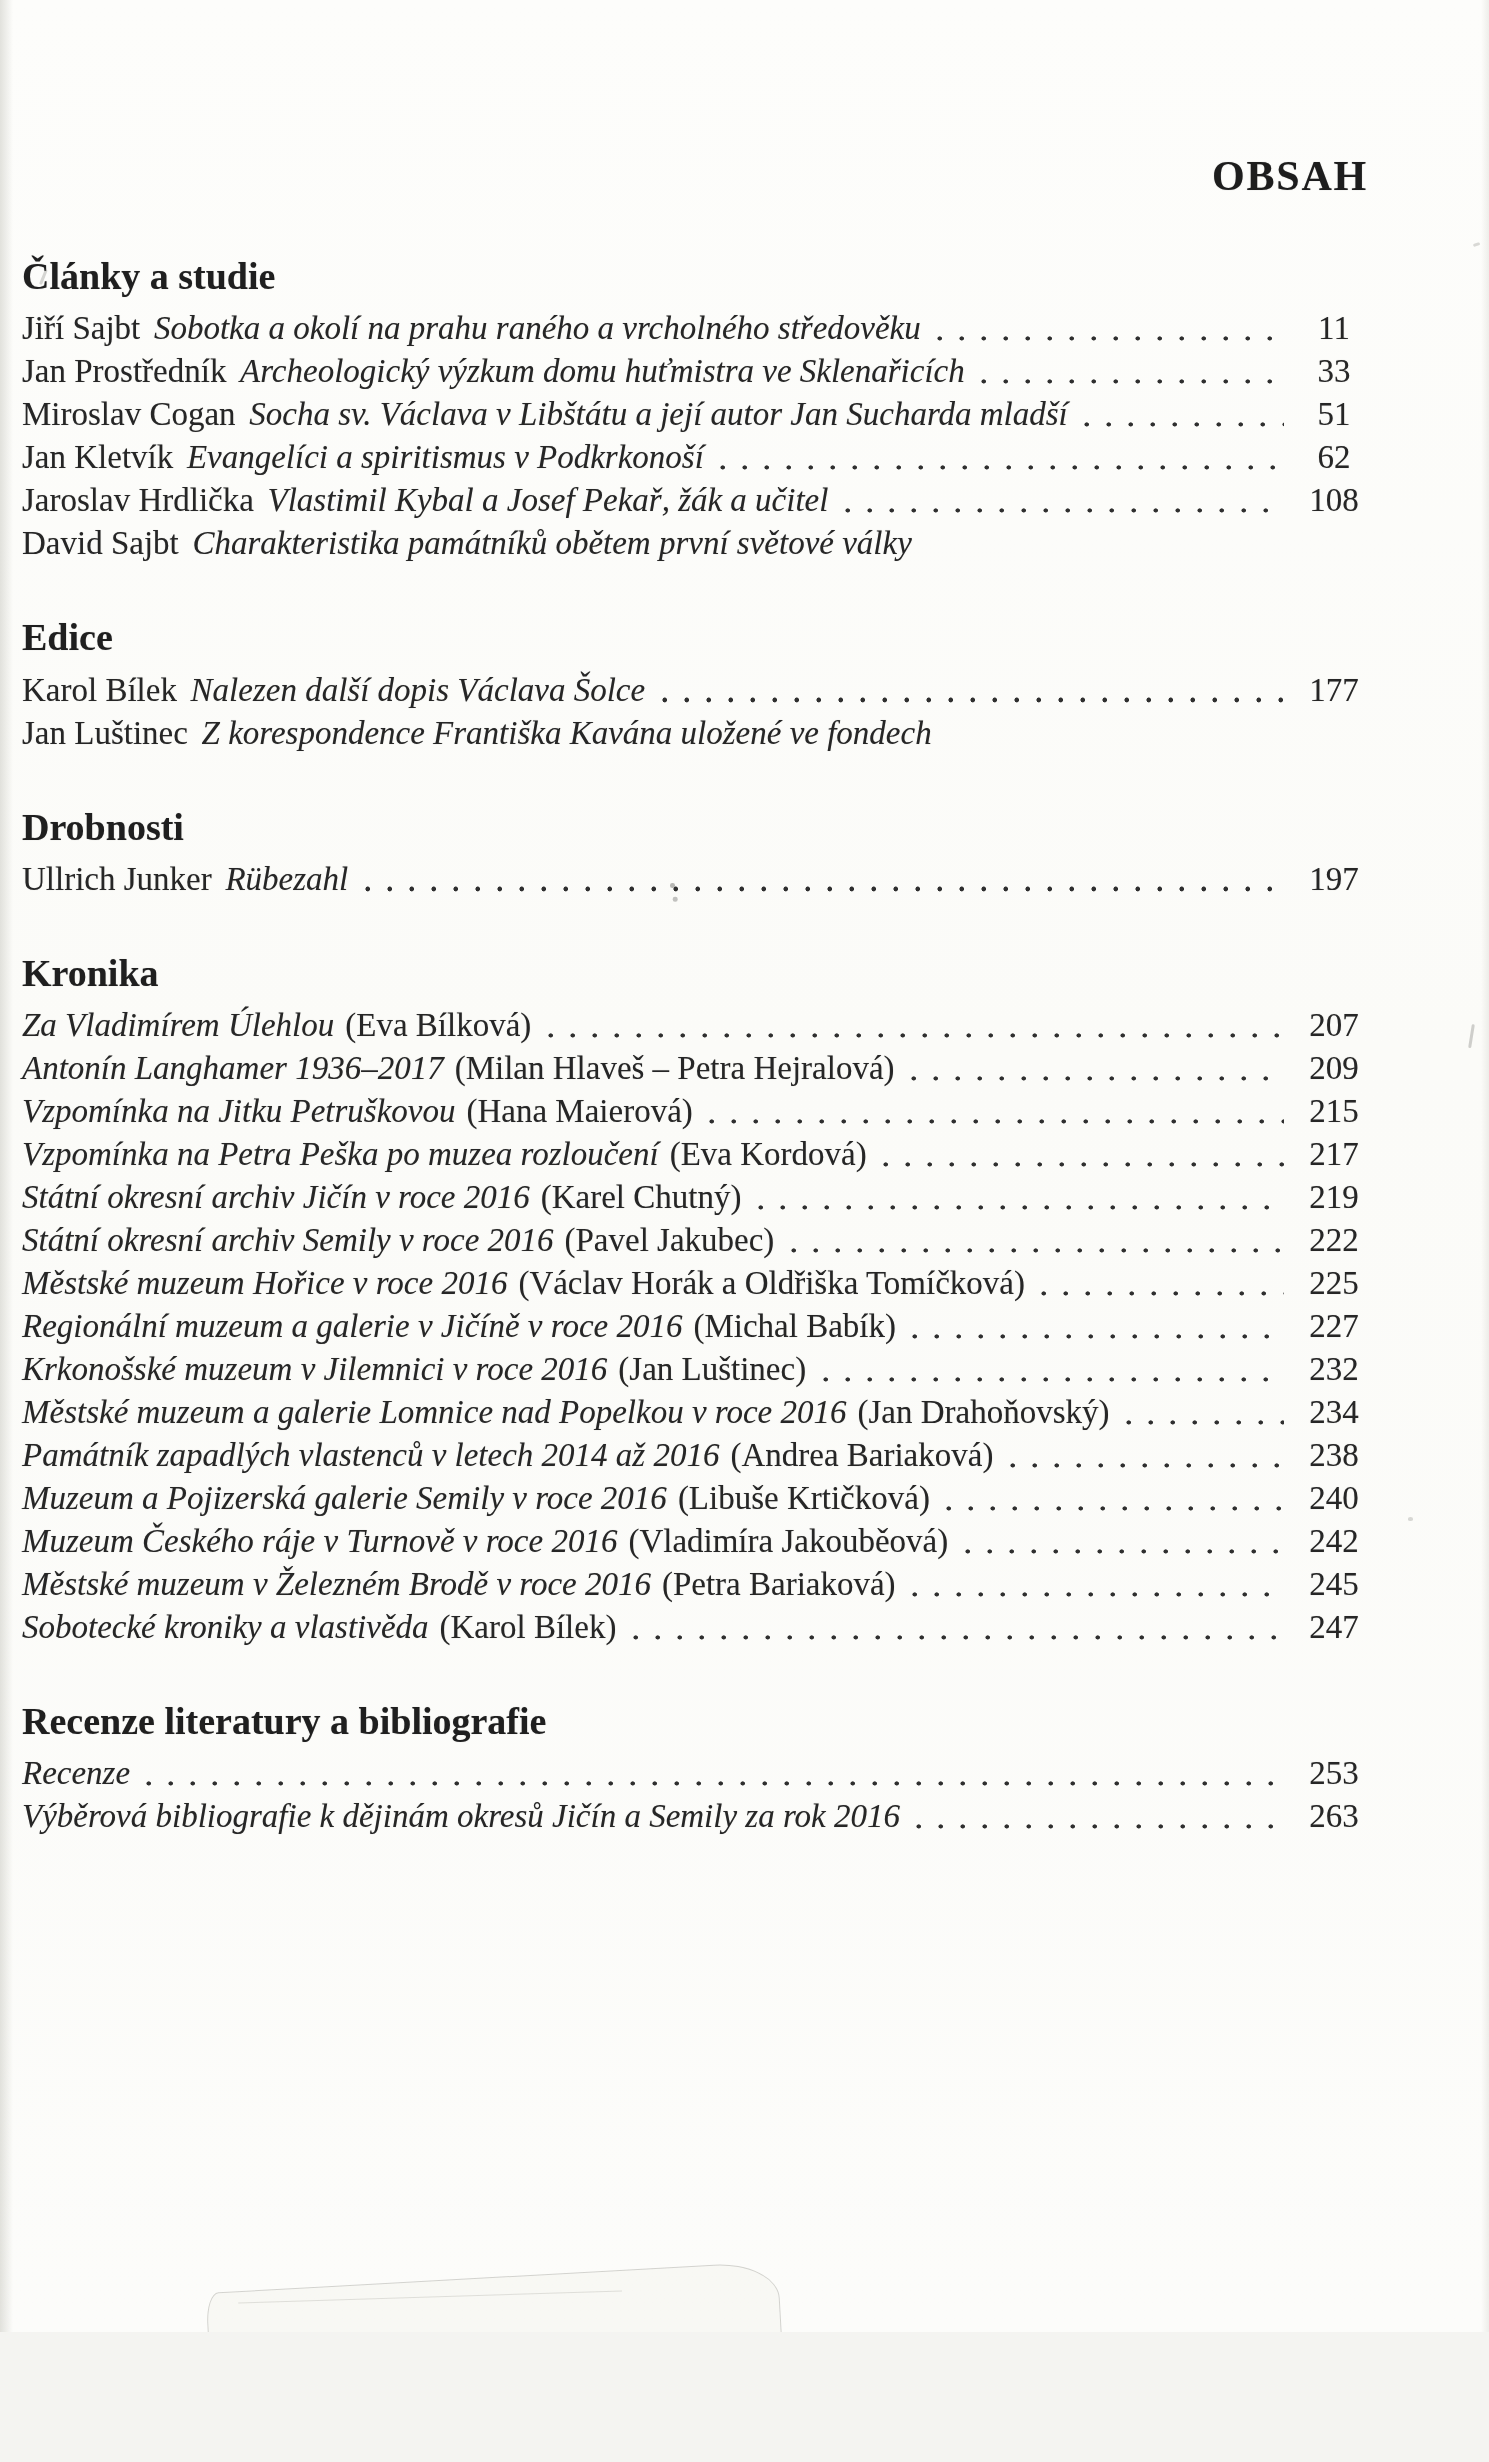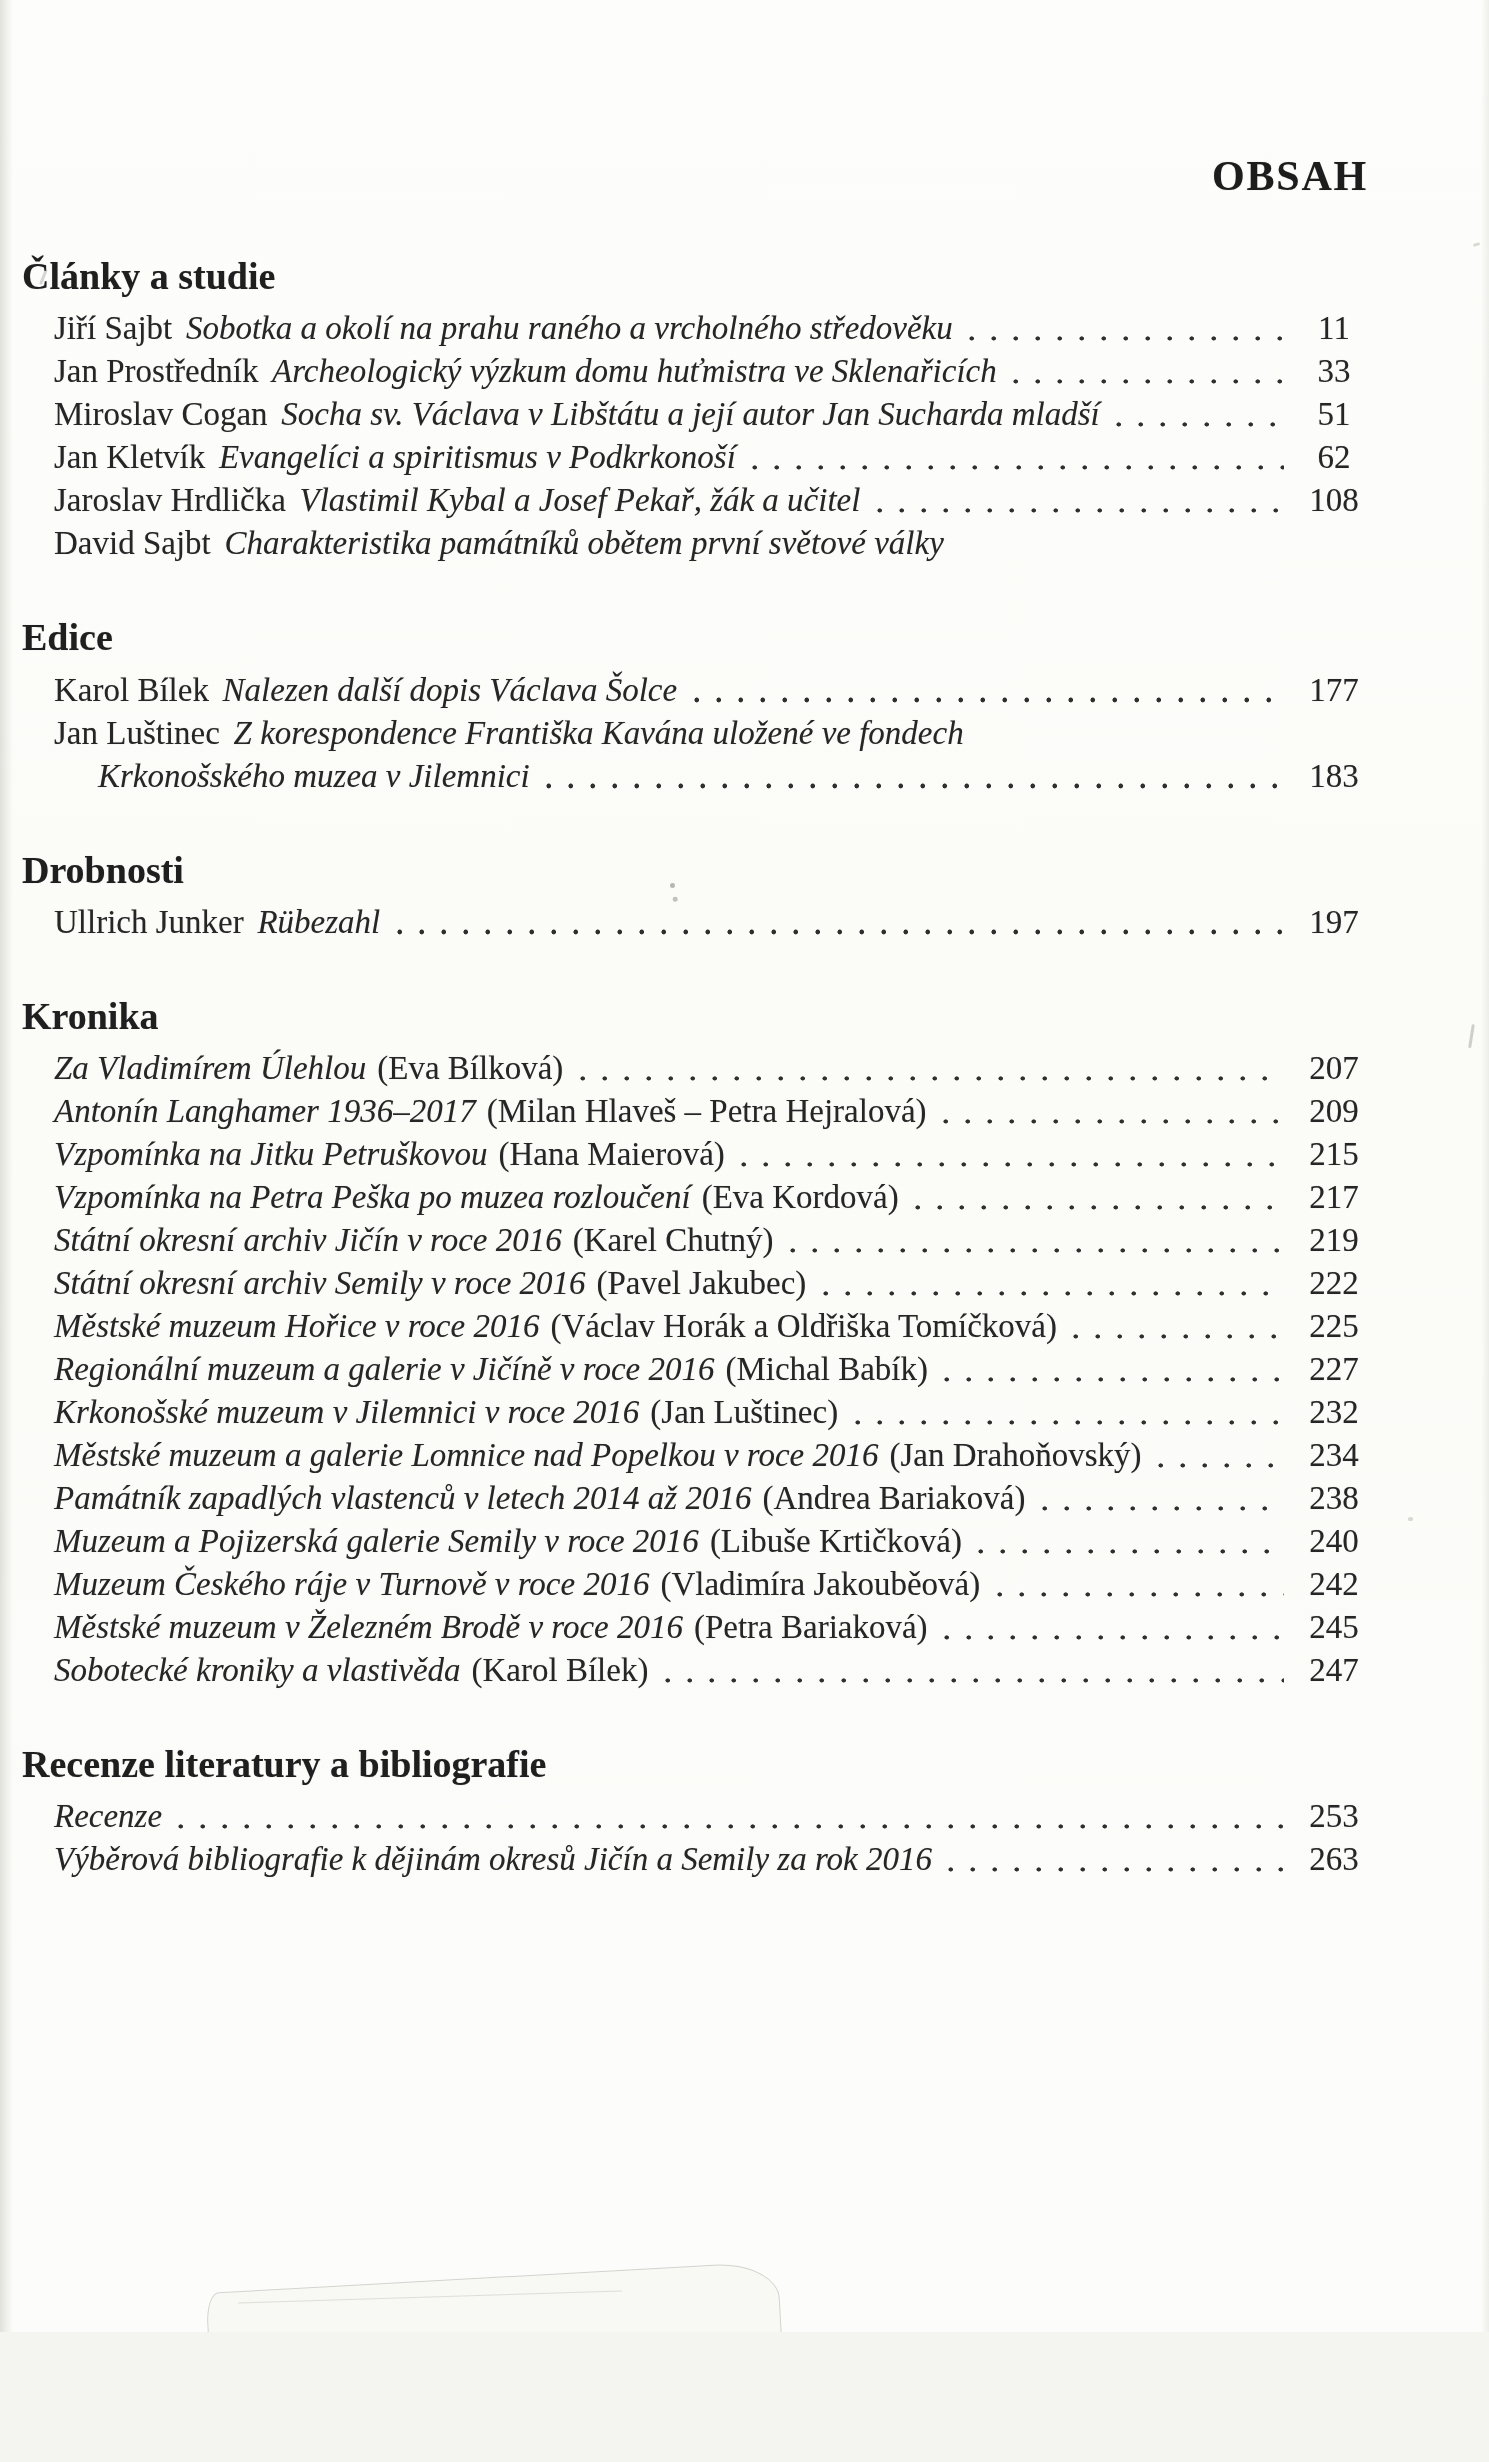--- a/index.html
+++ b/index.html
@@ -50,21 +50,20 @@
     margin: 0 0 7.3px 0;
     text-shadow: 0 0 0.9px rgba(30,30,30,.3);
   }
   .line {
     display: flex;
     align-items: baseline;
     font-size: 33px;
     line-height: 43px;
     white-space: nowrap;
     text-shadow: 0 0 0.9px rgba(40,40,40,.28);
-    margin-left: 32px;
   }
   .author { font-style: normal; margin-right: 13.7px; flex: 0 0 auto; }
   .title  { font-style: italic; flex: 0 1 auto; }
   .contrib { font-style: normal; margin-left: 11px; flex: 0 0 auto; }
   .cont { padding-left: 44px; }
   .leader {
     flex: 1 1 auto;
     min-width: 33px;
     margin: 0 16.5px 0 14.6px;
     position: relative;
@@ -195,25 +194,20 @@
             <span class="title">Nalezen další dopis Václava Šolce</span>
             <span class="leader"></span>
             <span class="pagenum">177</span>
           </div>
         </div>
         <div class="entry">
           <div class="line">
             <span class="author">Jan Luštinec</span>
             <span class="title">Z korespondence Františka Kavána uložené ve fondech</span>
           </div>
-          <div class="line cont">
-            <span class="title">Krkonošského muzea v Jilemnici</span>
-            <span class="leader"></span>
-            <span class="pagenum">183</span>
-          </div>
         </div>
       </section>
       <section class="section">
         <div class="heading">Drobnosti</div>
         <div class="entry">
           <div class="line">
             <span class="author">Ullrich Junker</span>
             <span class="title">Rübezahl</span>
             <span class="leader"></span>
             <span class="pagenum">197</span>

